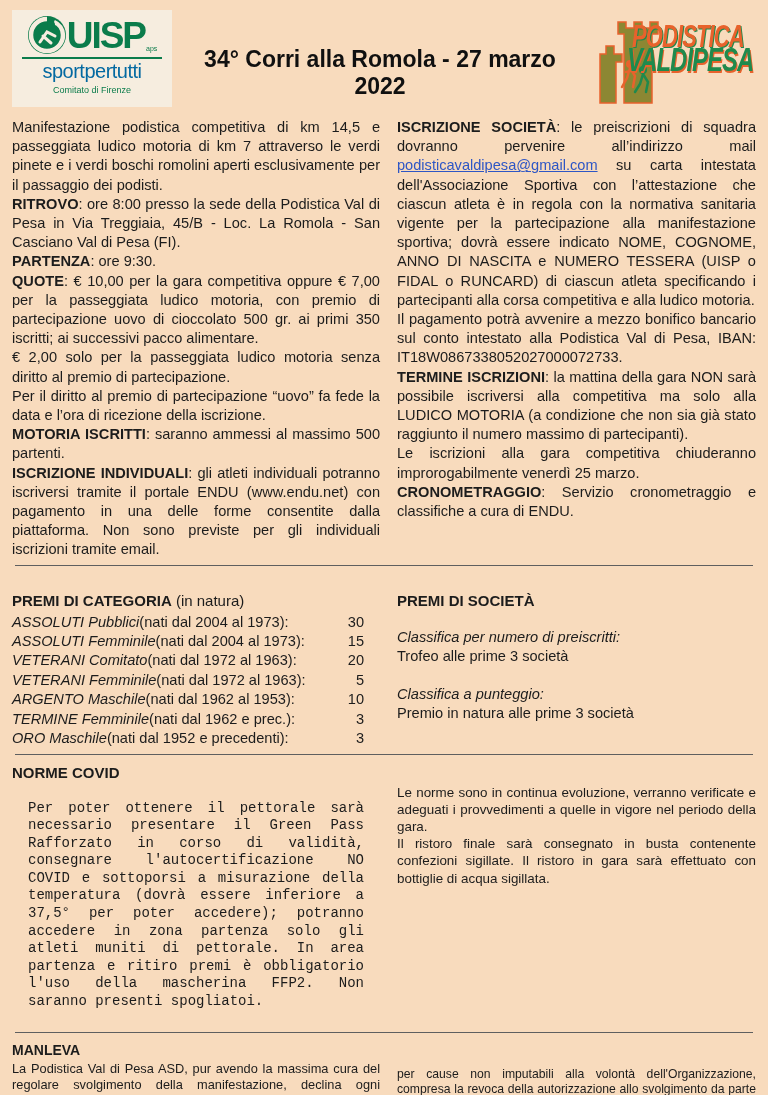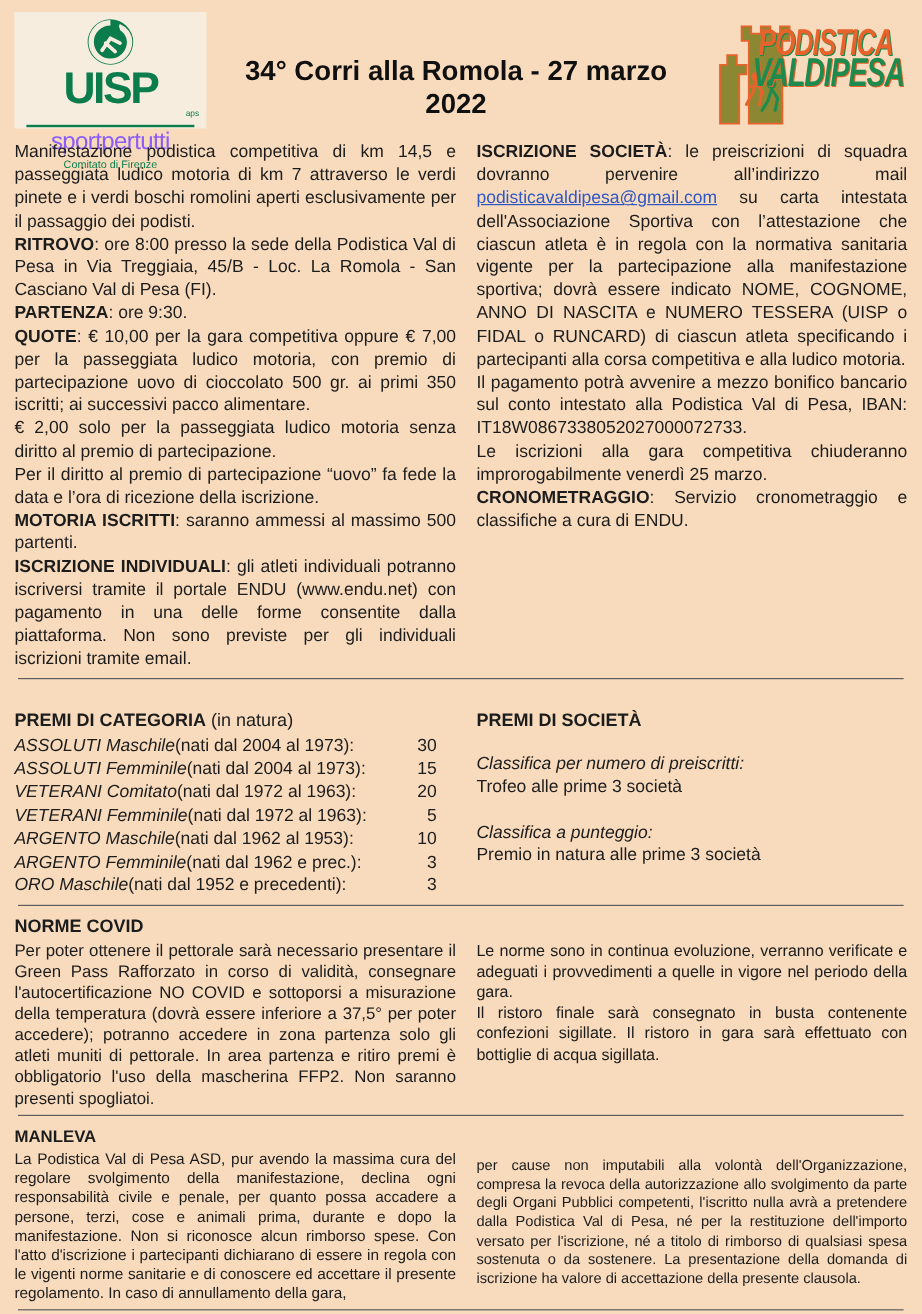--- a/index.html
+++ b/index.html
@@ -10,25 +10,25 @@
     color:#1c1c1c;
   }
   .page { width:768px; height:1095px; box-sizing:border-box; padding:10px 12px 0; overflow:hidden; }
 
   
   .header { display:flex; height:97px; margin-bottom:11px; }
   .uisp-box {
     width:160px; box-sizing:border-box; background:#f6eddf;
     padding:5px 6px 3px; text-align:center; flex:0 0 auto;
   }
-  .uisp-top { display:flex; align-items:center; justify-content:center;flex-direction:column; }
+  .uisp-top { display:flex; align-items:center; justify-content:center; }
   .uisp-name { color:#0b7c4b; font-weight:bold; font-size:37px; line-height:1; letter-spacing:-2px; }
   .uisp-aps { color:#0b7c4b; font-size:7px; align-self:flex-end; margin:0 0 3px 1px; }
   .uisp-line { border-top:2px solid #0b7c4b; margin:2px 4px 1px; }
-  .uisp-sub { color:#8b5cf6; font-size:20px; line-height:1.1; letter-spacing:-0.5px; }
+  .uisp-sub { color:#0369a1; font-size:20px; line-height:1.1; letter-spacing:-0.5px; }
   .uisp-committee { color:#0b7c4b; font-size:9px; margin-top:3px; }
 
   .title { flex:1; text-align:center; font-size:23px; font-weight:bold; color:#101010; margin:36px 4px 0; }
 
   .pv-logo { width:168px; position:relative; flex:0 0 auto; }
   .pv-castle { position:absolute; left:0; top:2px; }
   .pv-text { position:absolute; left:44px; top:12px; }
   .pv-line1, .pv-line2 {
     display:block; font-weight:bold; font-style:italic;
     letter-spacing:-1px; line-height:0.92; white-space:nowrap;
@@ -56,21 +56,21 @@
   .premi-title .note { font-weight:normal; }
   .premi-row { display:flex; font-size:14.6px; line-height:19.4px; }
   .premi-row .nm { font-style:italic; }
   .premi-row .val { margin-left:auto; padding-right:16px; }
   .societa-item { margin-top:19px; font-size:14.6px; line-height:19.2px; }
   .societa-item .lbl { font-style:italic; display:block; }
 
   
   .norme { padding-top:4px; min-height:140px; }
   .norme h3 { margin:0 0 3px; font-size:15px; font-weight:bold; }
-  .norme .col-l p { margin:0; text-align:justify; font-size:14px; line-height:17.6px; }
+  .norme .col-l p { margin:16px; text-align:justify; font-size:14px; line-height:17.6px;font-family:Liberation Mono, monospace; }
   .norme .col-r p { margin:0; text-align:justify; font-size:13.4px; line-height:17.2px; }
 
   
   .manleva { padding-top:4px; min-height:128px; }
   .manleva h3 { margin:0 0 3px; font-size:14px; font-weight:bold; }
   .manleva .col-l p { margin:0; text-align:justify; font-size:12.8px; line-height:16px; }
   .manleva .col-r p { margin:6px 0 0; text-align:justify; font-size:12.2px; line-height:15.6px; }
 
   
   .footer { padding-top:7px; }
@@ -126,32 +126,33 @@
       <p><b>PARTENZA</b><span>: ore 9:30.</span></p>
       <p><b>QUOTE</b><span>: € 10,00 per la gara competitiva oppure € 7,00 per la passeggiata ludico motoria, con premio di partecipazione uovo di cioccolato 500 gr. ai primi 350 iscritti; ai successivi pacco alimentare.</span></p>
       <p><span>€ 2,00 solo per la passeggiata ludico motoria senza diritto al premio di partecipazione.</span></p>
       <p><span>Per il diritto al premio di partecipazione “uovo” fa fede la data e l’ora di ricezione della iscrizione.</span></p>
       <p><b>MOTORIA ISCRITTI</b><span>: saranno ammessi al massimo 500 partenti.</span></p>
       <p><b>ISCRIZIONE INDIVIDUALI</b><span>: gli atleti individuali potranno iscriversi tramite il portale ENDU (www.endu.net) con pagamento in una delle forme consentite dalla piattaforma. Non sono previste per gli individuali iscrizioni tramite email.</span></p>
     </div>
     <div class="col-r">
       <p><b>ISCRIZIONE SOCIETÀ</b><span>: le preiscrizioni di squadra dovranno pervenire all’indirizzo mail </span><a href="#" class="email-link">podisticavaldipesa@gmail.com</a><span> su carta intestata dell'Associazione Sportiva con l’attestazione che ciascun atleta è in regola con la normativa sanitaria vigente per la partecipazione alla manifestazione sportiva; dovrà essere indicato NOME, COGNOME, ANNO DI NASCITA e NUMERO TESSERA (UISP o FIDAL o RUNCARD) di ciascun atleta specificando i partecipanti alla corsa competitiva e alla ludico motoria.</span></p>
       <p><span>Il pagamento potrà avvenire a mezzo bonifico bancario sul conto intestato alla Podistica Val di Pesa, IBAN: IT18W0867338052027000072733.</span></p>
+      <p><b>TERMINE ISCRIZIONI</b><span>: la mattina della gara NON sarà possibile iscriversi alla competitiva ma solo alla LUDICO MOTORIA (a condizione che non sia già stato raggiunto il numero massimo di partecipanti).</span></p>
       <p><span>Le iscrizioni alla gara competitiva chiuderanno improrogabilmente venerdì 25 marzo.</span></p>
       <p><b>CRONOMETRAGGIO</b><span>: Servizio cronometraggio e classifiche a cura di ENDU.</span></p>
     </div>
   </div>
 
   <hr class="divider">
 
   <div class="premi two-col">
     <div class="col-l">
       <p class="premi-title"><b>PREMI DI CATEGORIA</b><span class="note"> (in natura)</span></p>
       <div class="premi-row">
-          <span class="nm">ASSOLUTI Maschile</span>
+          <span class="nm">ASSOLUTI Pubblici</span>
           <span class="dt"> (nati dal 2004 al 1973):</span>
           <span class="val">30</span>
         </div>
       <div class="premi-row">
           <span class="nm">ASSOLUTI Femminile</span>
           <span class="dt"> (nati dal 2004 al 1973):</span>
           <span class="val">15</span>
         </div>
       <div class="premi-row">
           <span class="nm">VETERANI Comitato</span>
@@ -162,21 +163,21 @@
           <span class="nm">VETERANI Femminile</span>
           <span class="dt"> (nati dal 1972 al 1963):</span>
           <span class="val">5</span>
         </div>
       <div class="premi-row">
           <span class="nm">ARGENTO Maschile</span>
           <span class="dt"> (nati dal 1962 al 1953):</span>
           <span class="val">10</span>
         </div>
       <div class="premi-row">
-          <span class="nm">ARGENTO Femminile</span>
+          <span class="nm">TERMINE Femminile</span>
           <span class="dt"> (nati dal 1962 e prec.):</span>
           <span class="val">3</span>
         </div>
       <div class="premi-row">
           <span class="nm">ORO Maschile</span>
           <span class="dt"> (nati dal 1952 e precedenti):</span>
           <span class="val">3</span>
         </div>
     </div>
     <div class="col-r">

